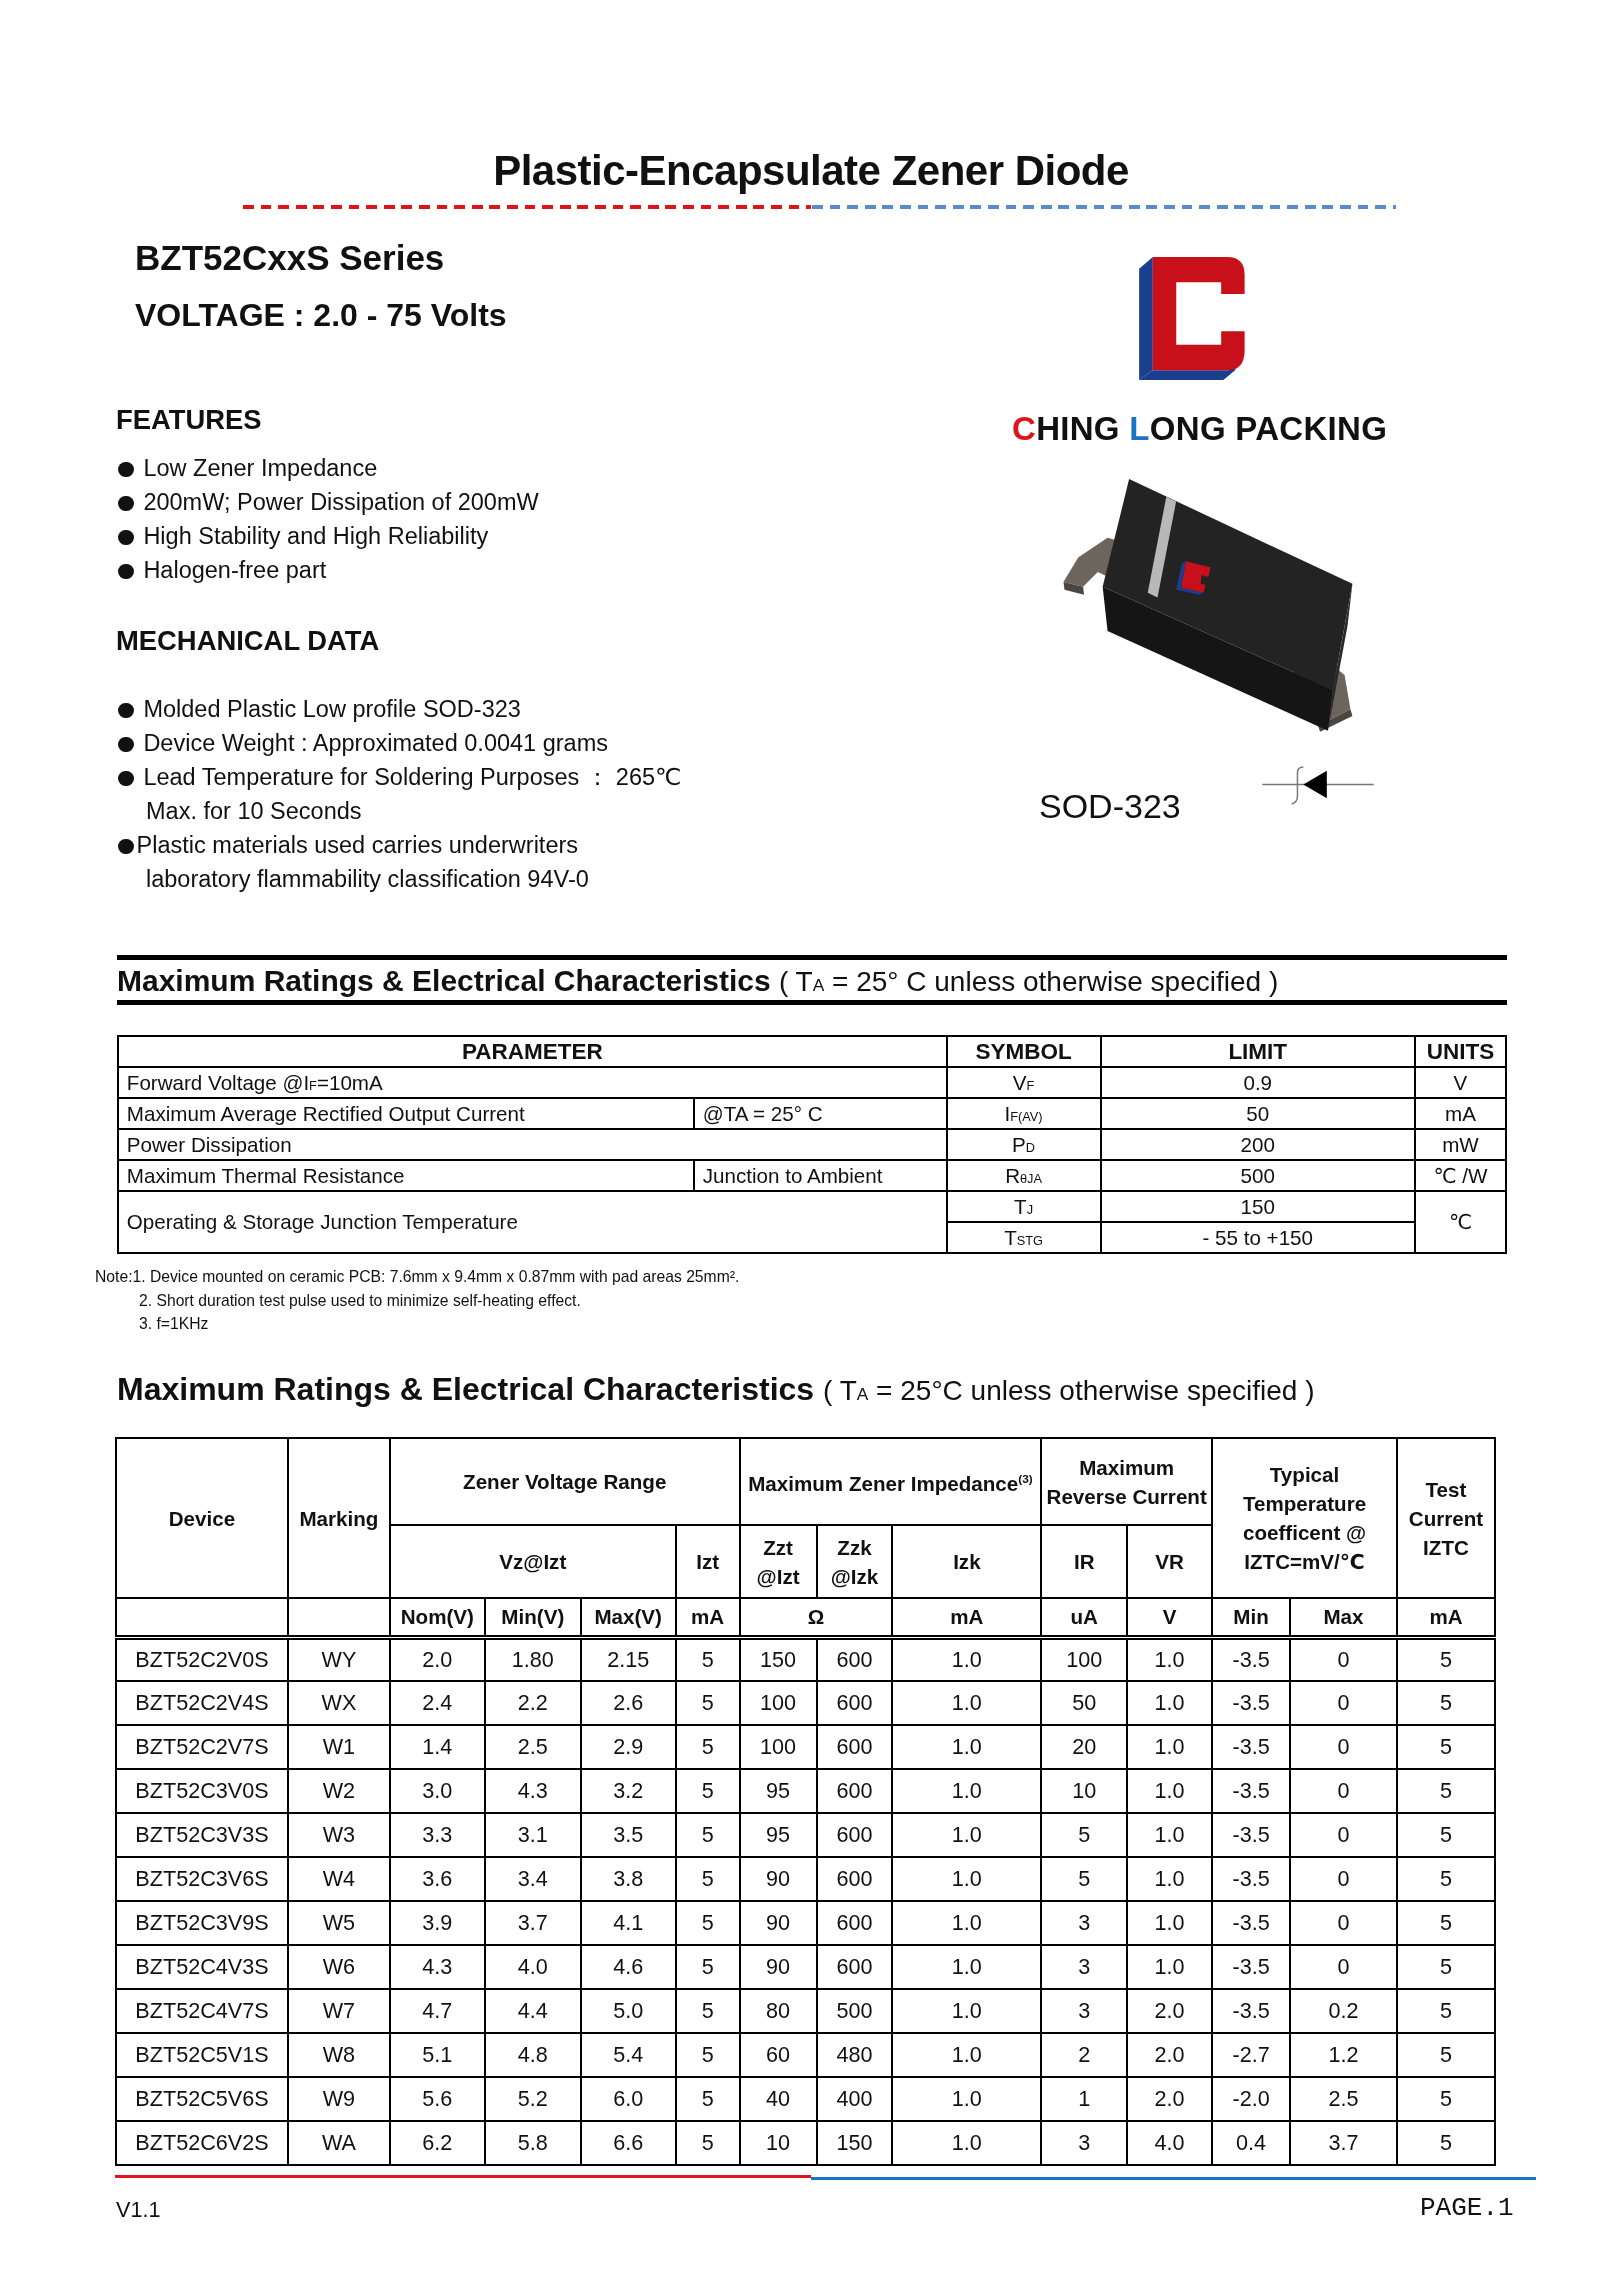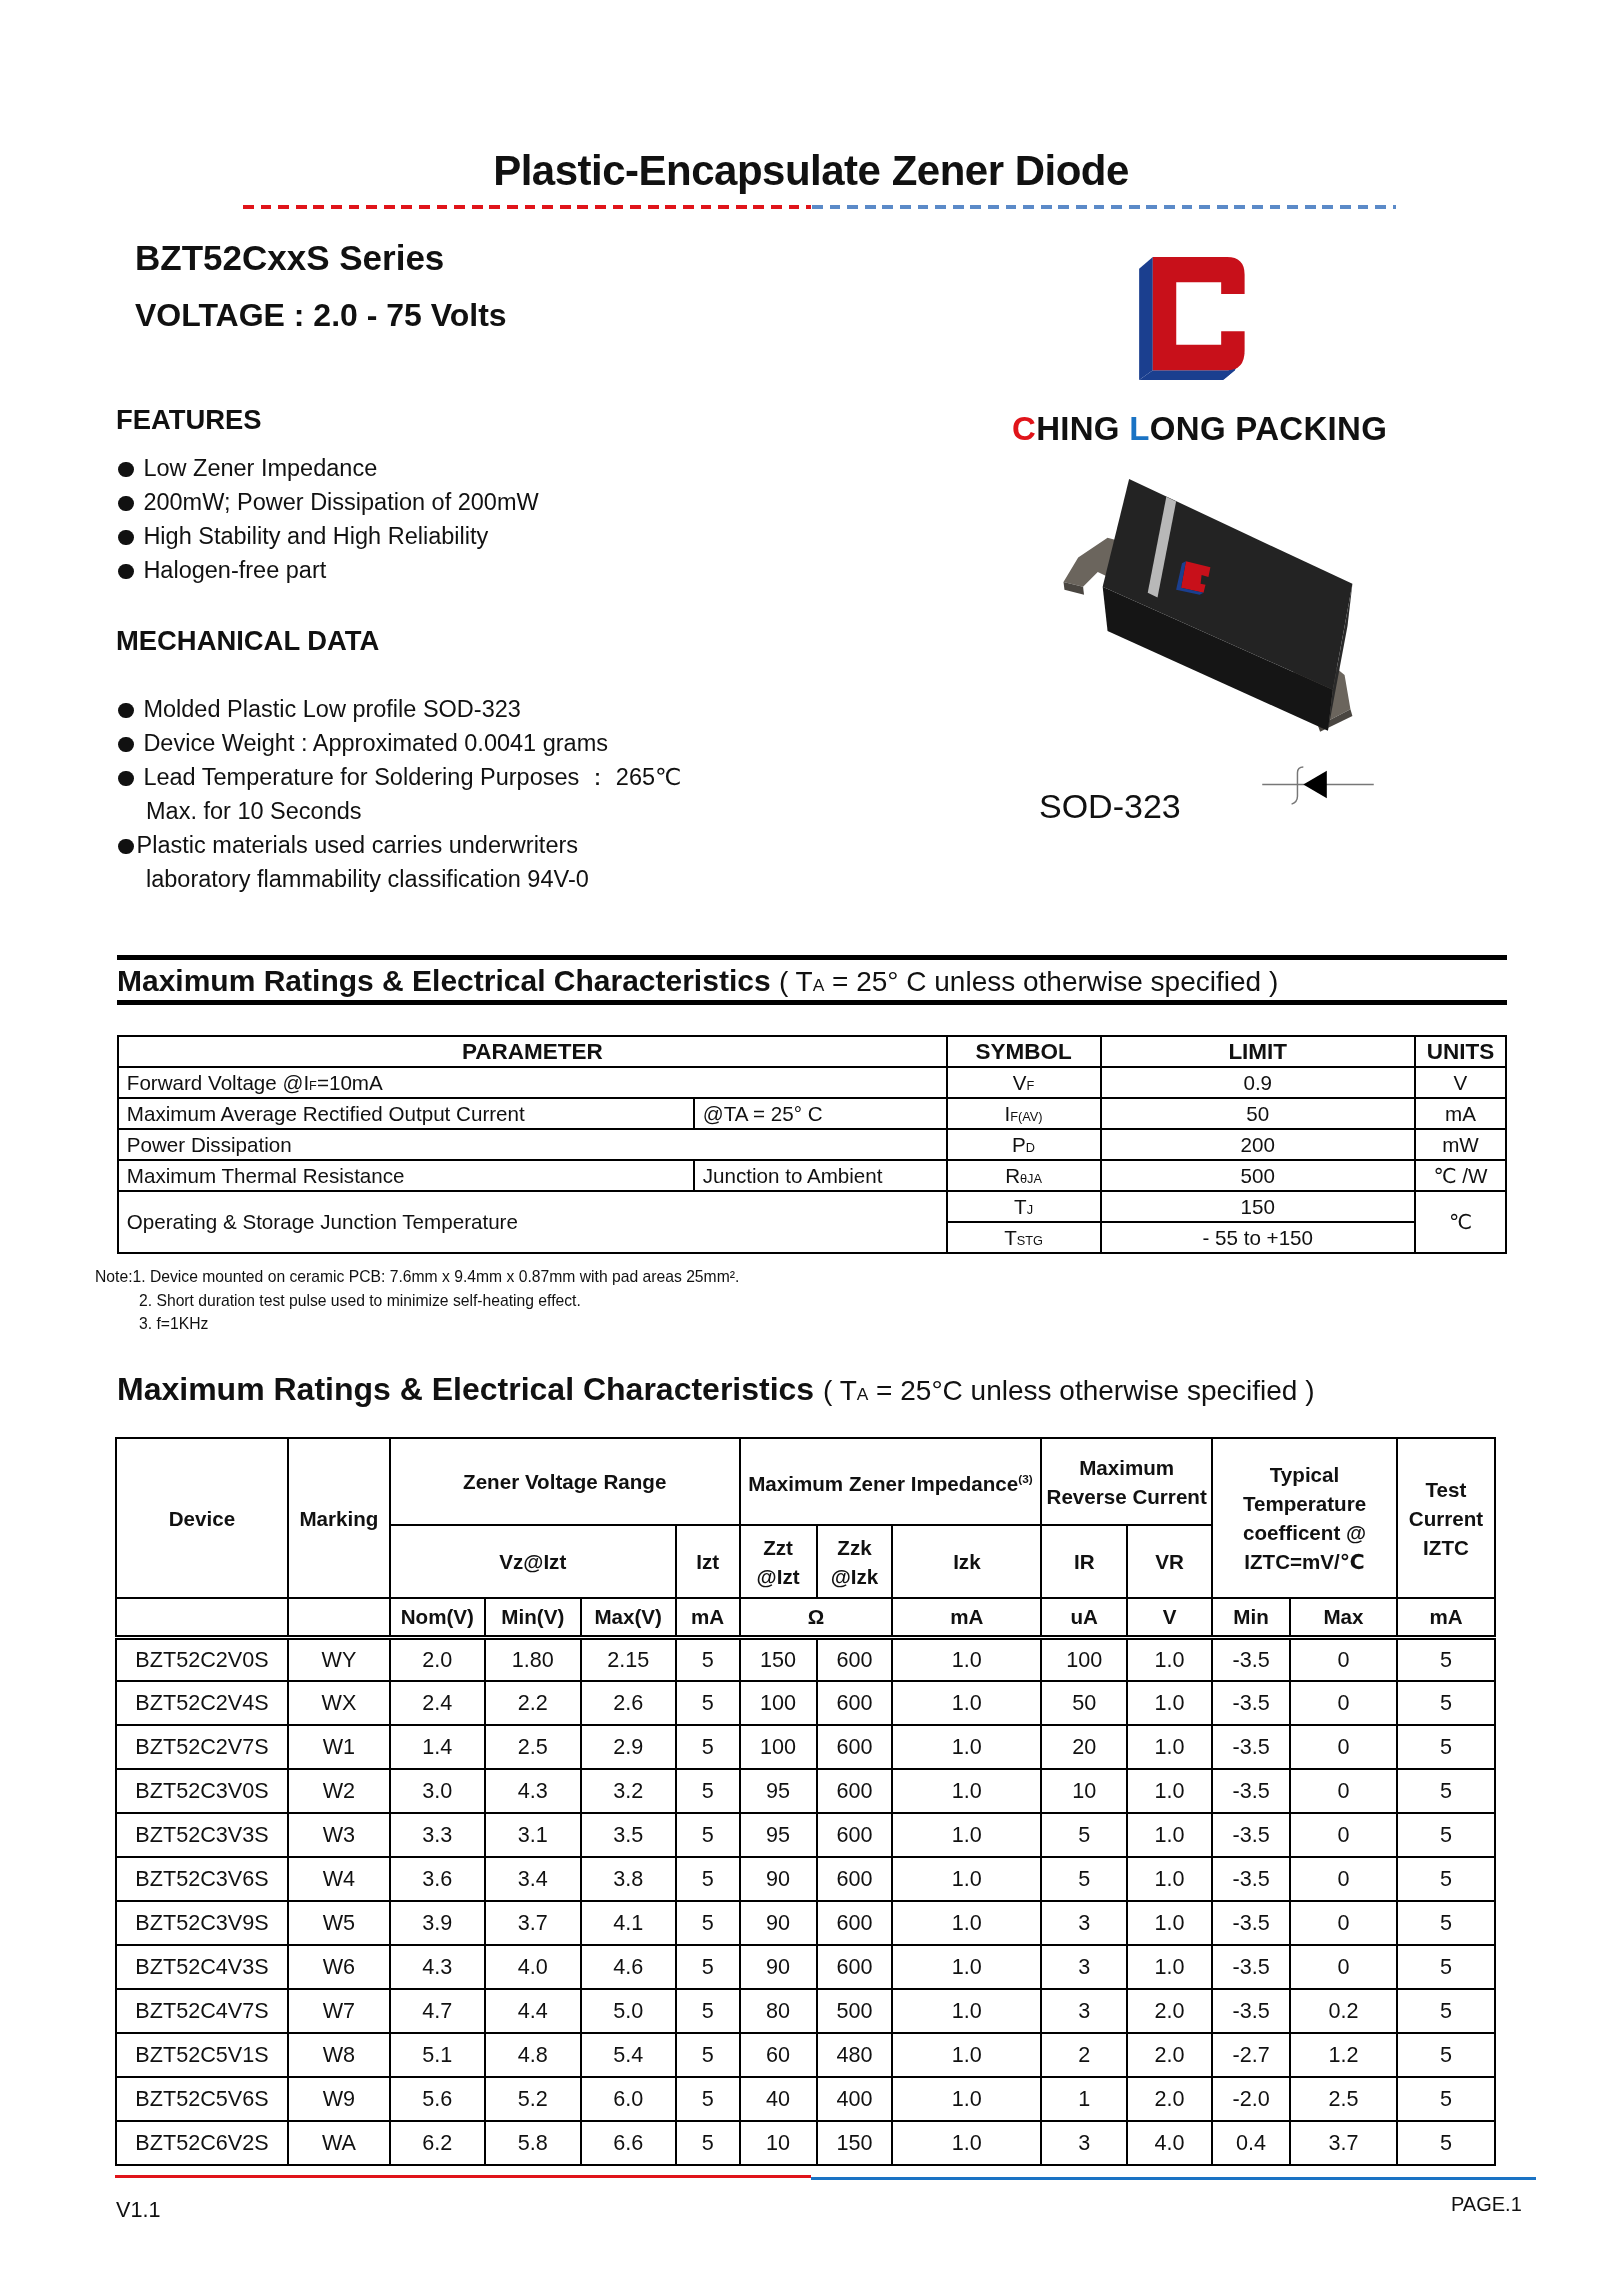--- a/index.html
+++ b/index.html
@@ -55,21 +55,21 @@
   .t2 th { font-weight: bold; font-size: 20.6px; line-height: 29px; }
   .t2 td { height: 44px; }
   .t2 .units th { height: 39px; border-bottom: 5.9px double #000; }
   .t2 .r1 th { height: 87px; }
   .t2 .r2 th { height: 73px; }
 
   
   .foot-red { left: 115px; top: 2175px; width: 696px; height: 2.9px; background: #e0141a; }
   .foot-blue { left: 811px; top: 2177px; width: 725px; height: 2.9px; background: #1a73c4; }
   .ver { left: 116px; top: 2197px; font-size: 21.6px; }
-  .page { left: 1451px; top: 2193px; font-size: 20px; }
+  .page { left: 1420px; top: 2193px; font-size: 26px; font-family: Liberation Mono, monospace; }
 </style>
 </head>
 <body>
 
 <div class="abs doc-title">Plastic-Encapsulate Zener Diode</div>
 <div class="abs dash-line dash-red"></div>
 <div class="abs dash-line dash-blue"></div>
 
 <div class="abs series">BZT52CxxS Series</div>
 <div class="abs voltage">VOLTAGE : 2.0  - 75 Volts</div>

